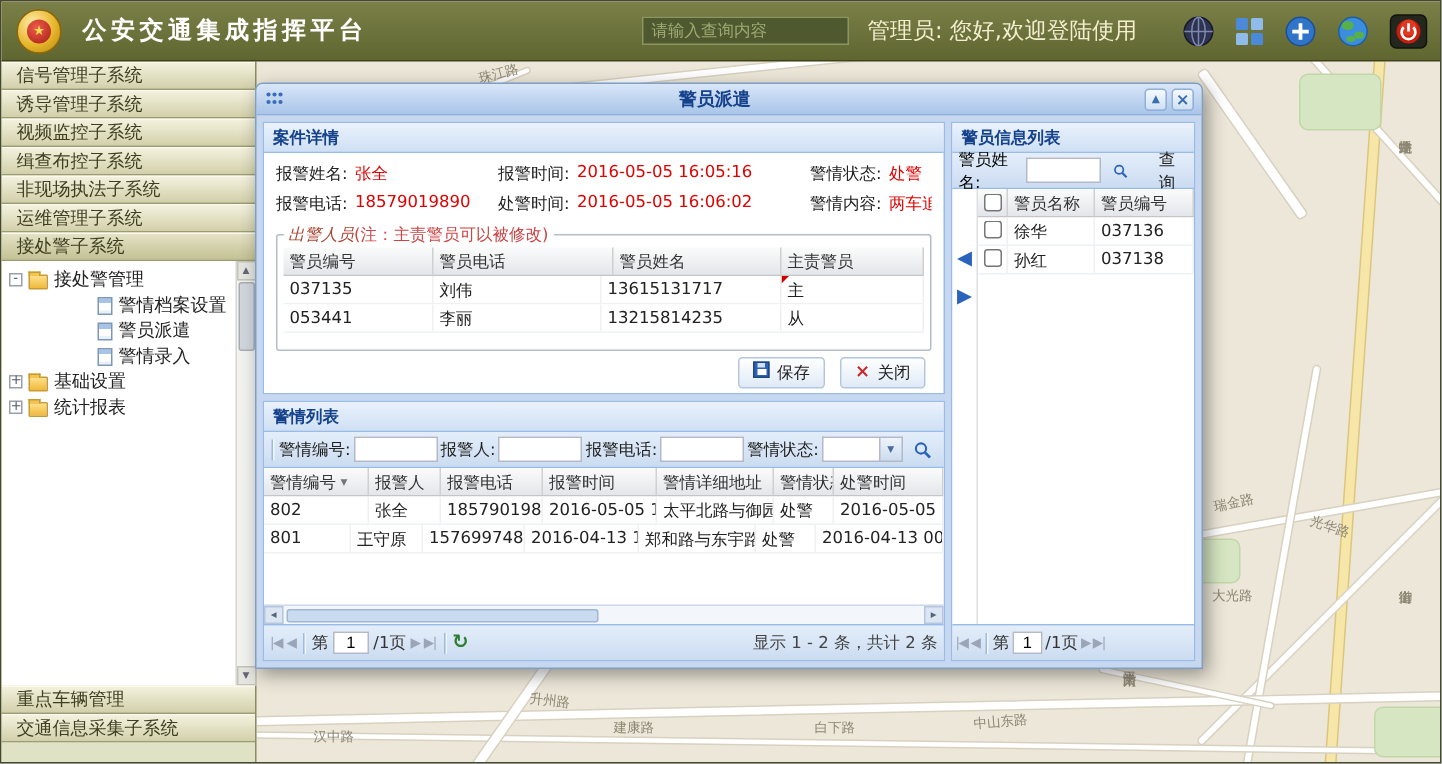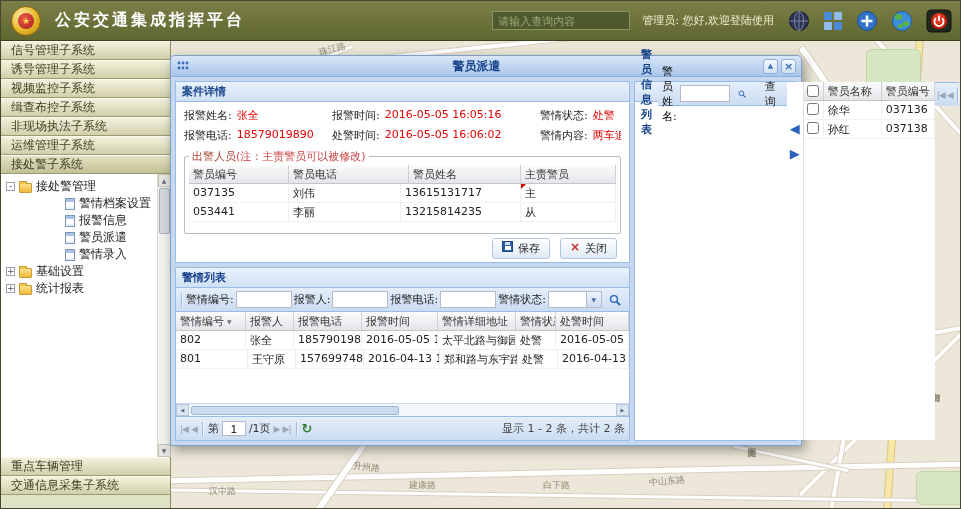--- a/index.html
+++ b/index.html
@@ -16,21 +16,21 @@
   .logo { width:30px; height:30px; border-radius:50%; flex:0 0 30px;
           background:radial-gradient(circle at 35% 30%, #ffeaa6, #e7b62b 55%, #b5860e);
           border:1px solid #8a660c; display:flex; align-items:center; justify-content:center; }
   .logo-inner { width:16px; height:16px; border-radius:50%;
           background:radial-gradient(circle at 40% 35%, #ef5b4b, #a31d14);
           color:#ffd84d; font-size:9px; line-height:16px; text-align:center; }
   .app-title { color:#fff; font-size:16px; font-weight:bold; letter-spacing:3px; margin-left:14px; }
   .hdr-search { margin-left:auto; width:138px; height:19px; background:#4e5930;
           border:1px solid #8b965f; color:#d8dfb4; font-size:11px; padding:0 5px; }
   .hdr-search::placeholder { color:#9cab72; }
-  .welcome { color:#f2eecf; font-size:11px; margin:0 14px 0 12px; white-space:nowrap; }
+  .welcome { color:#f2eecf; font-size:15px; margin:0 30px 0 12px; white-space:nowrap; }
   .hdr-icons { display:flex; align-items:center; gap:13px; }
   .hicon { cursor:pointer; display:block; }
 
   
   .sidebar { position:absolute; left:0; top:40px; width:170px; height:469px;
              background:#e0e2c6; border-right:1px solid #8b8b66; display:flex;
              flex-direction:column; z-index:20; }
   .acc { flex:0 0 19px; height:19px; display:flex; align-items:center; padding-left:10px;
          font-size:12px; color:#3e3e20; cursor:pointer;
          background:linear-gradient(#f3f1dd,#d2d0aa);
@@ -76,42 +76,42 @@
             border-radius:4px 4px 0 0; cursor:move; }
   .win-title { flex:1; text-align:center; font-size:12px; font-weight:bold; color:#15428b; }
   .win-tools { display:flex; gap:3px; }
   .tool { width:15px; height:15px; border:1px solid #8fb0d8; border-radius:3px; cursor:pointer;
           background:linear-gradient(#f5f9fe,#cfe0f3); color:#3a6eae;
           display:flex; align-items:center; justify-content:center; }
   .tool.collapse { font-size:7px; }
   .tool.close { font-size:11px; font-weight:bold; }
   .win-body { flex:1; min-height:0; display:flex; gap:4px; padding:4px; }
   .col-left { flex:1; min-width:0; display:flex; flex-direction:column; gap:4px; }
-  .col-right { flex:0 0 163px; width:163px; display:flex; flex-direction:row;
+  .col-right { flex:0 0 163px; width:163px; display:flex; flex-direction:column;
                border:1px solid #99bbe8; background:#fff; }
 
   .panel { border:1px solid #99bbe8; background:#fff; display:flex; flex-direction:column; min-height:0; }
   .case-panel { flex:0 0 182px; }
   .alarm-panel { flex:1; }
   .p-hd { flex:0 0 20px; height:20px; display:flex; align-items:center; padding:0 6px;
           background:linear-gradient(#eaf2fc,#cfe0f4); border-bottom:1px solid #99bbe8;
           font-size:11px; font-weight:bold; color:#15428b; }
 
   
   .case-form { display:grid; grid-template-columns:148px 208px 1fr; row-gap:5px;
                padding:6px 8px 2px; font-size:11px; }
   .fi { display:flex; gap:5px; white-space:nowrap; overflow:hidden; }
   .fi .lab { color:#222; }
   .fi .val { color:#e00000; }
 
   
   .fs { margin:4px 8px 0; flex:1; min-height:0; border:1px solid #b5bdc8; border-radius:2px;
         padding:1px 4px 3px; display:flex; flex-direction:column; }
   .fs legend { font-size:11px; padding:0 3px; }
-  .fs-t { color:#a8432f; }
+  .fs-t { color:#a8432f;font-style:italic; }
   .fs-n { color:#cc4444; }
   .grid { display:flex; flex-direction:column; min-height:0; }
   .ghd { display:flex; flex:0 0 19px; height:19px;
          background:linear-gradient(#fbfbfb,#e3e6ea); border-bottom:1px solid #c5c5c5; }
   .ghd .gc { font-size:11px; color:#333; padding:2px 4px; border-right:1px solid #d0d0d0;
              display:flex; align-items:center; gap:3px; overflow:hidden; white-space:nowrap; cursor:pointer; }
   .grow { display:flex; flex:0 0 19px; height:19px; border-bottom:1px solid #eef2f6;
           font-size:11px; color:#222; cursor:pointer; background:#fff; }
   .grow .gc { padding:2px 4px; border-right:1px solid #f0f0f0; overflow:hidden;
               white-space:nowrap; position:relative; }
@@ -241,24 +241,20 @@
           <span class="expander">-</span>
           <span class="folder-ic"></span>
           <span>接处警管理</span>
         </div>
         <div class="tnode child">
           <span class="leaf-ic"></span>
           <span>警情档案设置</span>
         </div>
         <div class="tnode child">
           <span class="leaf-ic"></span>
-          <span>报警信息</span>
-        </div>
-        <div class="tnode child">
-          <span class="leaf-ic"></span>
           <span>警员派遣</span>
         </div>
         <div class="tnode child">
           <span class="leaf-ic"></span>
           <span>警情录入</span>
         </div>
         <div class="tnode">
           <span class="expander">+</span>
           <span class="folder-ic"></span>
           <span>基础设置</span>
@@ -446,21 +442,21 @@
             <div class="grow">
               <div class="gc" style="width:70px">802</div>
               <div class="gc" style="width:48px">张全</div>
               <div class="gc" style="width:68px">18579019890</div>
               <div class="gc" style="width:76px">2016-05-05 16:...</div>
               <div class="gc" style="width:78px">太平北路与御园路...</div>
               <div class="gc" style="width:40px">处警</div>
               <div class="gc" style="flex:1">2016-05-05 16:06...</div>
             </div>
             <div class="grow">
-              <div class="gc" style="width:72px">801</div>
+              <div class="gc" style="width:58px">801</div>
               <div class="gc" style="width:48px">王守原</div>
               <div class="gc" style="width:68px">15769974813</div>
               <div class="gc" style="width:76px">2016-04-13 12:...</div>
               <div class="gc" style="width:78px">郑和路与东宇路交...</div>
               <div class="gc" style="width:40px">处警</div>
               <div class="gc" style="flex:1">2016-04-13 00:04...</div>
             </div>
           </div>
 
           <div class="hscroll">

